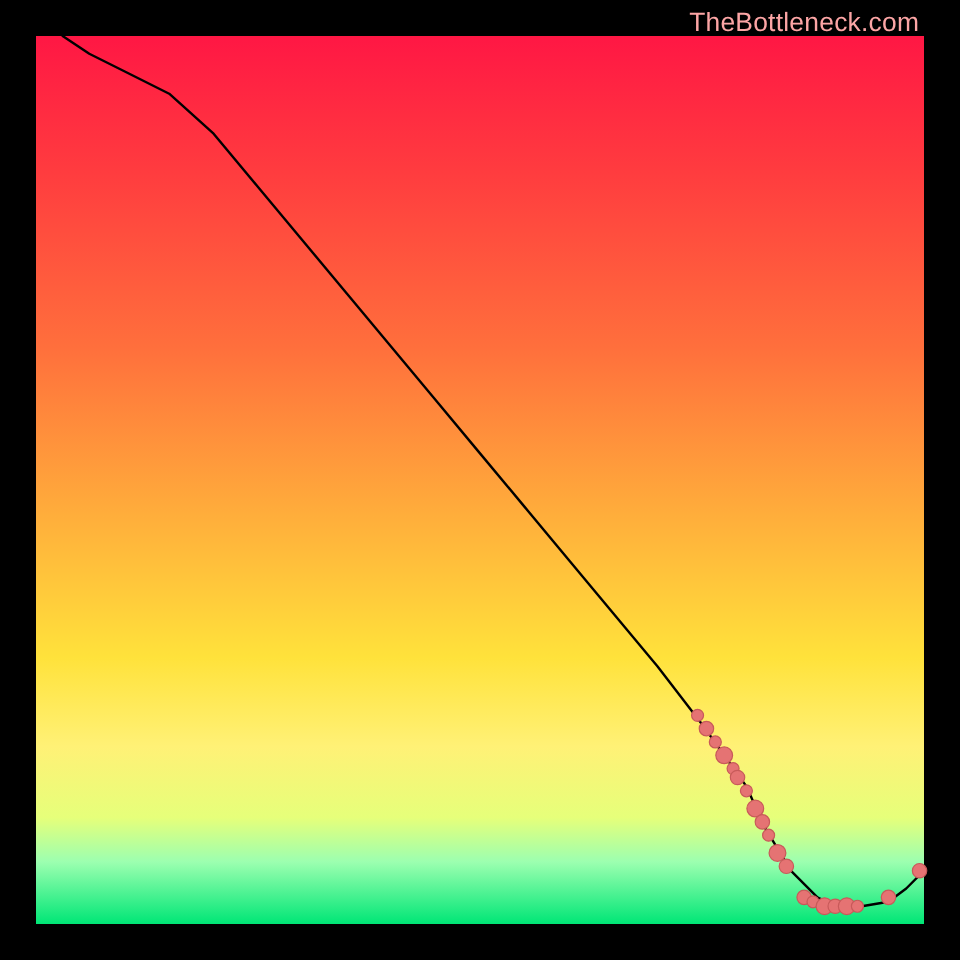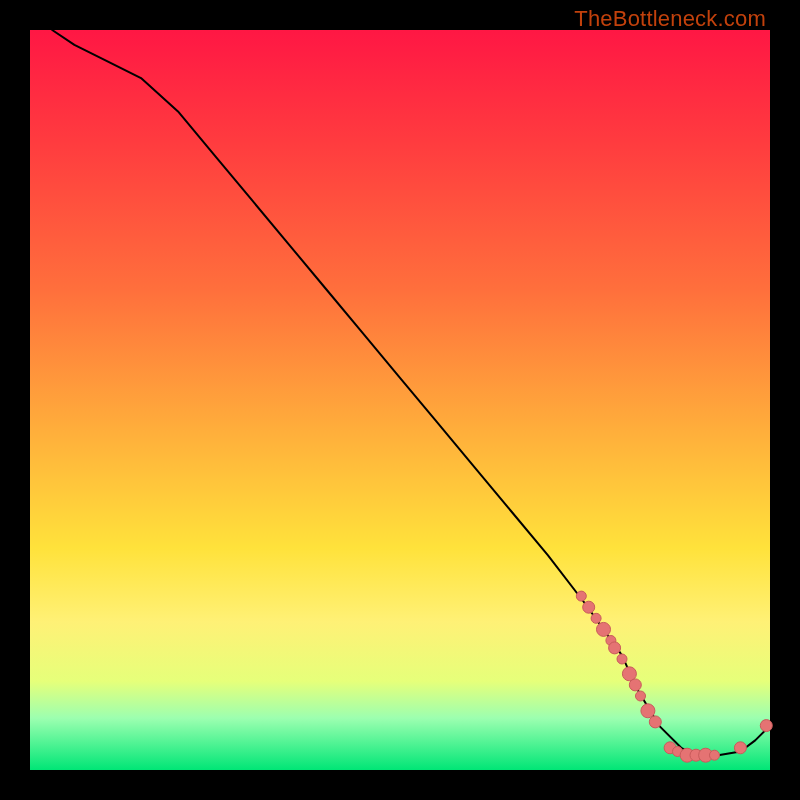--- a/index.html
+++ b/index.html
@@ -28,21 +28,21 @@
     position: absolute;
     left: 0;
     top: 0;
     width: 100%;
     height: 100%;
   }
   .watermark {
     position: absolute;
     top: 6px;
     right: 34px;
-    color: #c2410c;
+    color: #fca5a5;
     font-size: 22px;
     font-weight: 400;
     letter-spacing: 0.2px;
   }
   svg.overlay {
     position: absolute;
     left: 0;
     top: 0;
     width: 100%;
     height: 100%;

